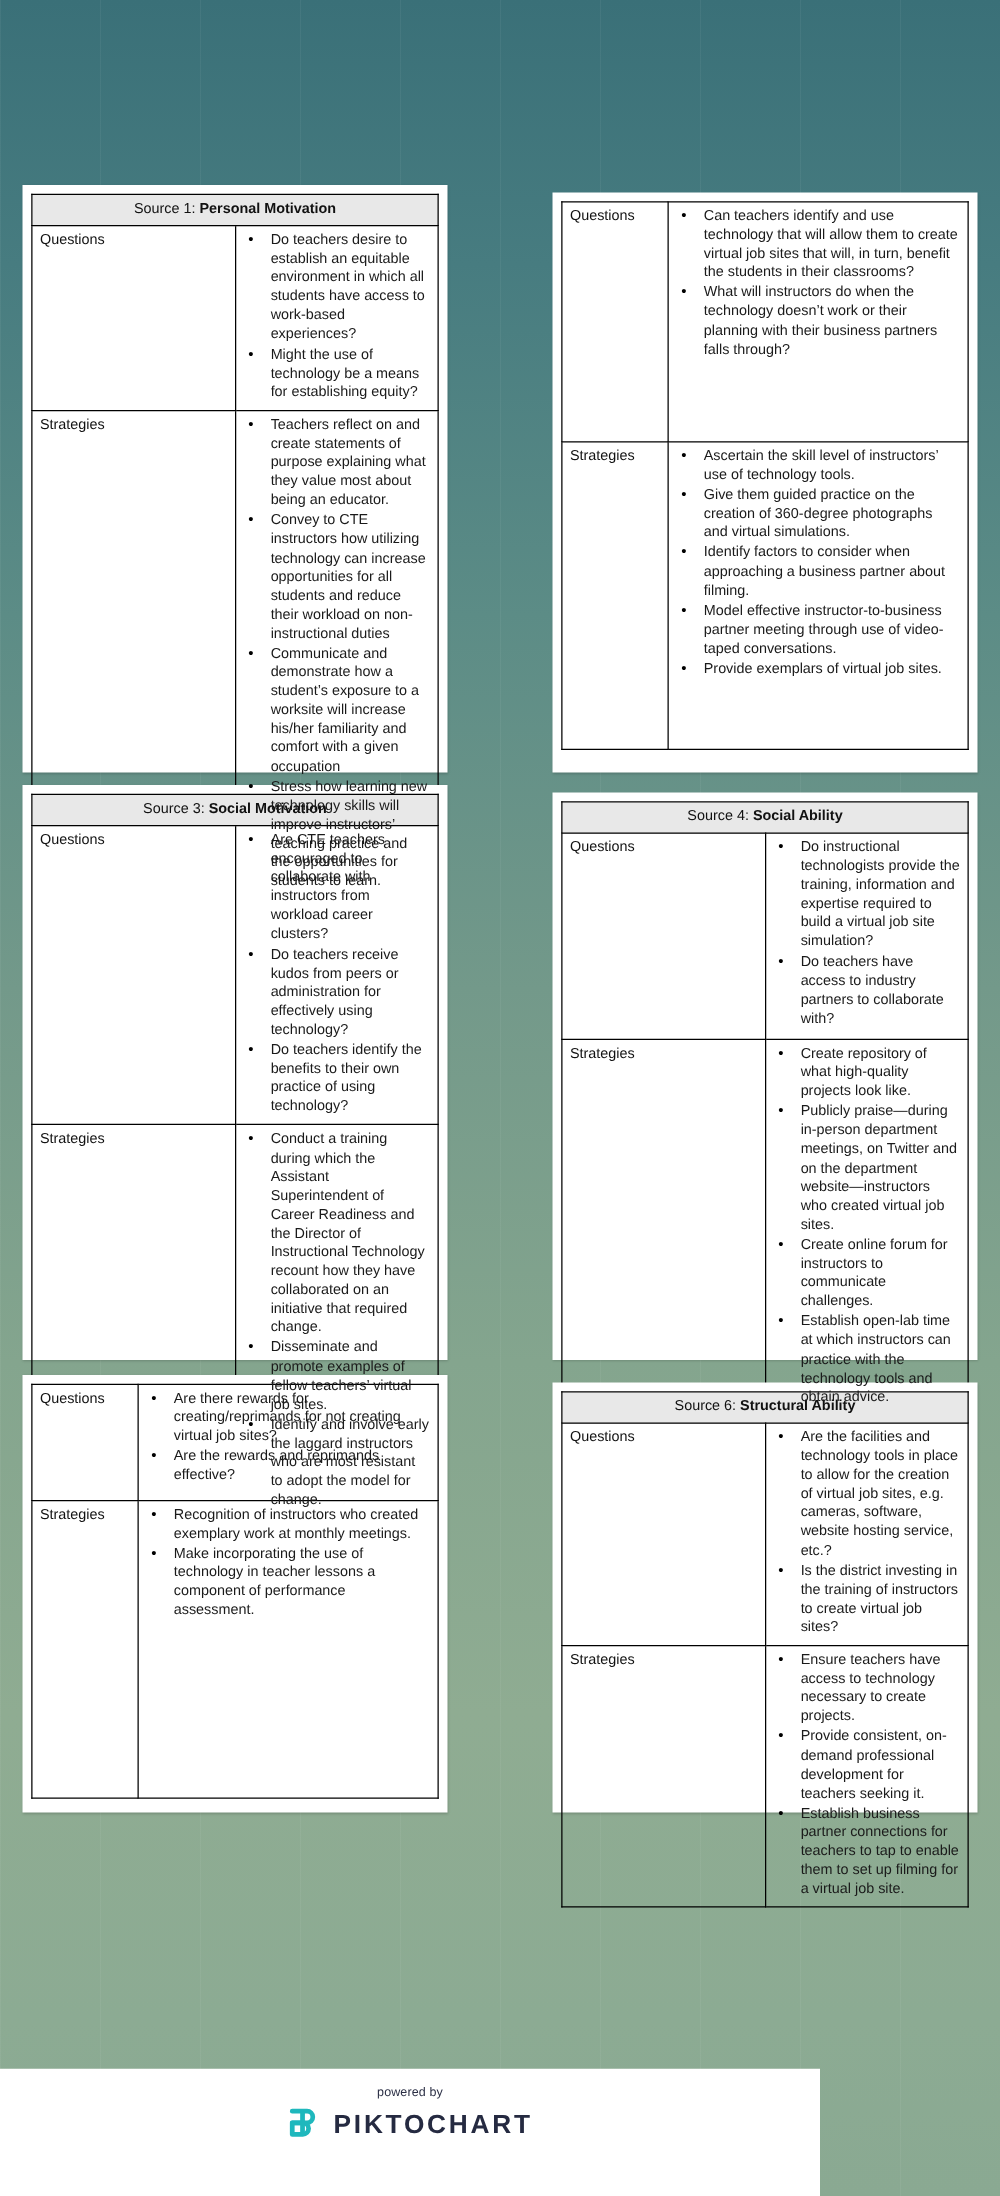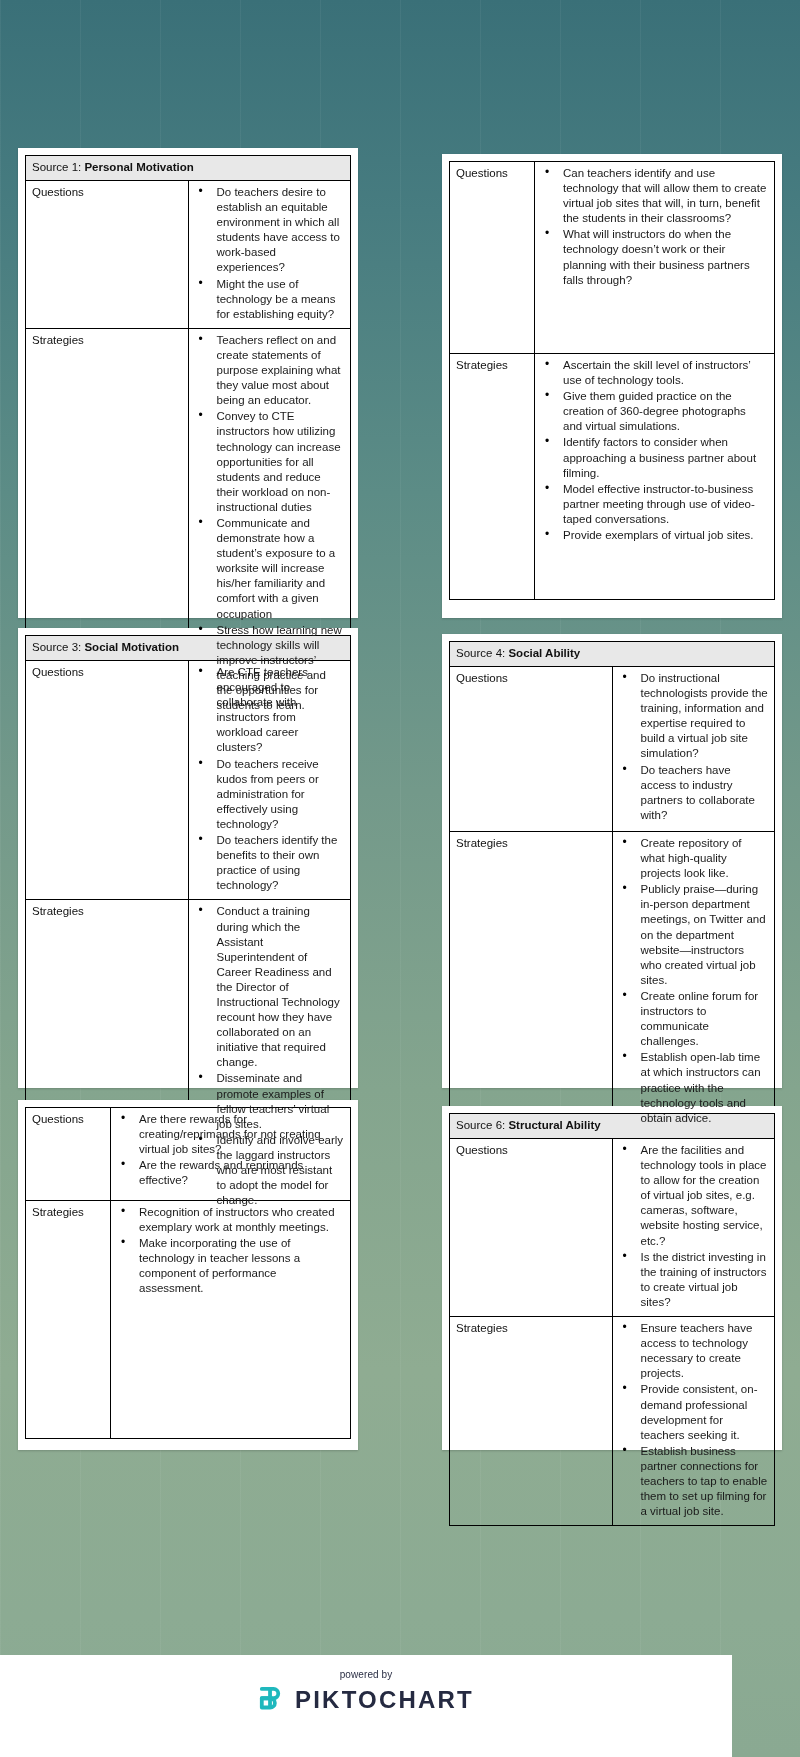--- a/index.html
+++ b/index.html
@@ -102,21 +102,21 @@
   table.matrix td, table.matrix th {
     border: 1px solid #000000;
     vertical-align: top;
     padding: 0;
   }
   .src-header {
     background: #e8e8e8;
     font-size: 11.5px;
     line-height: 15px;
     font-weight: normal;
-    text-align: left;
+    text-align: center;
     color: #111;
     padding: 4px 6px 5px 6px !important;
   }
   .src-header b { font-weight: bold; }
 
   .rowlabel {
     width: 74px;
     font-size: 11.5px;
     line-height: 15px;
     color: #111;
@@ -161,21 +161,21 @@
   .pad-s-4 { height: 256px; }
   .pad-q-5 { height: 83px; }
   .pad-s-5 { height: 228px; }
   .pad-q-6 { height: 153px; }
   .pad-s-6 { height: 166px; }
 
   #footer {
     position: absolute;
     left: 0;
     top: 1655px;
-    width: 732px;
+    width: 656px;
     height: 102px;
     background: #ffffff;
     display: flex;
     flex-direction: column;
     align-items: center;
     justify-content: flex-start;
     padding-top: 14px;
     box-sizing: border-box;
     z-index: 5;
   }
@@ -189,21 +189,21 @@
   #logo-lockup {
     display: flex;
     align-items: center;
     gap: 10px;
   }
   #piktochart-mark {
     width: 27px;
     height: 27px;
   }
   #piktochart-wordmark {
-    font-size: 24px;
+    font-size: 21px;
     font-weight: bold;
     letter-spacing: 2.2px;
     color: #252a41;
     line-height: 26px;
   }
 </style>
 </head>
 <body>
 
 <div id="poster">

